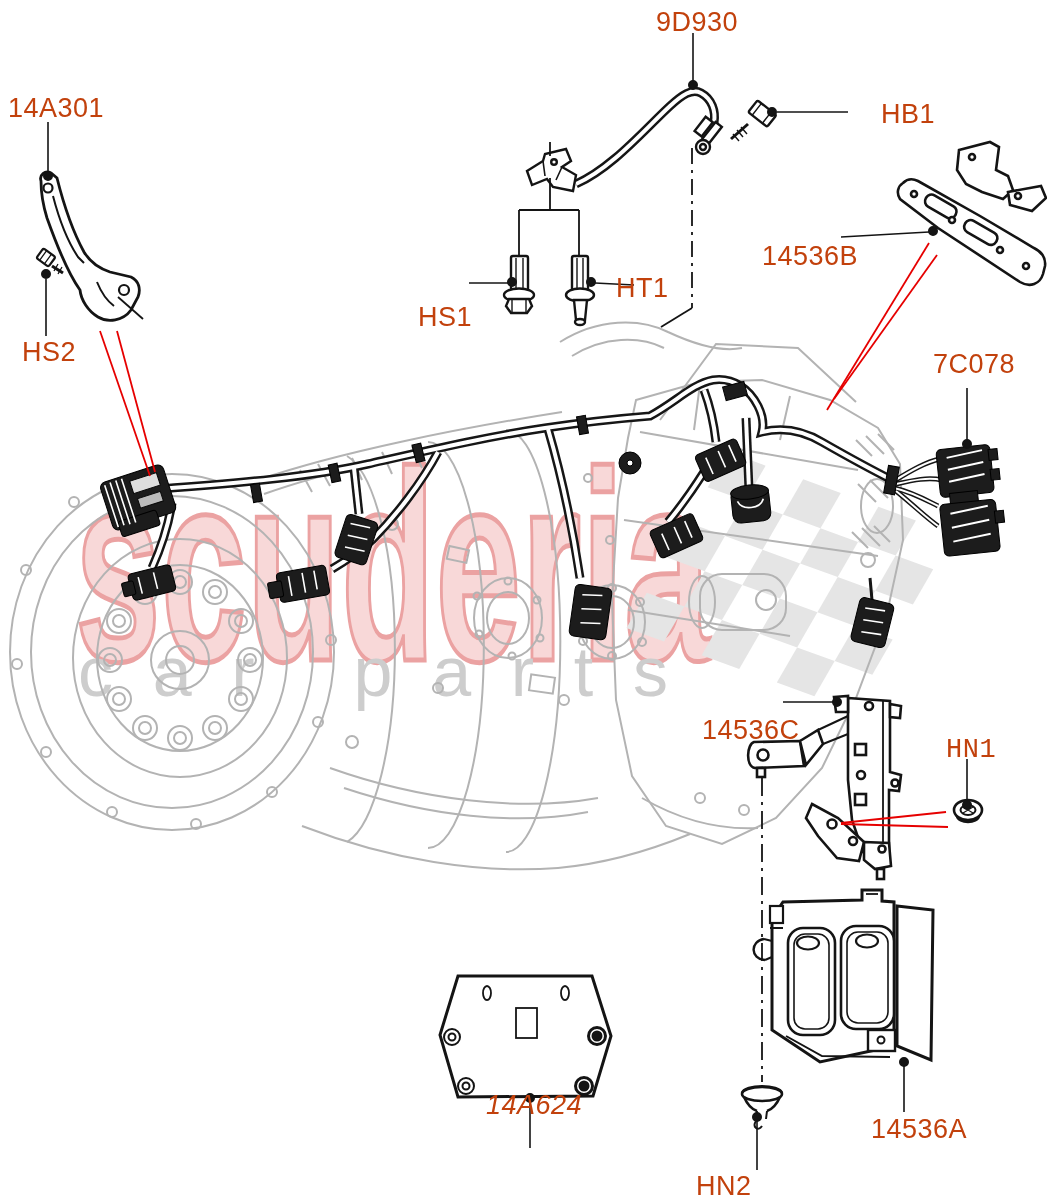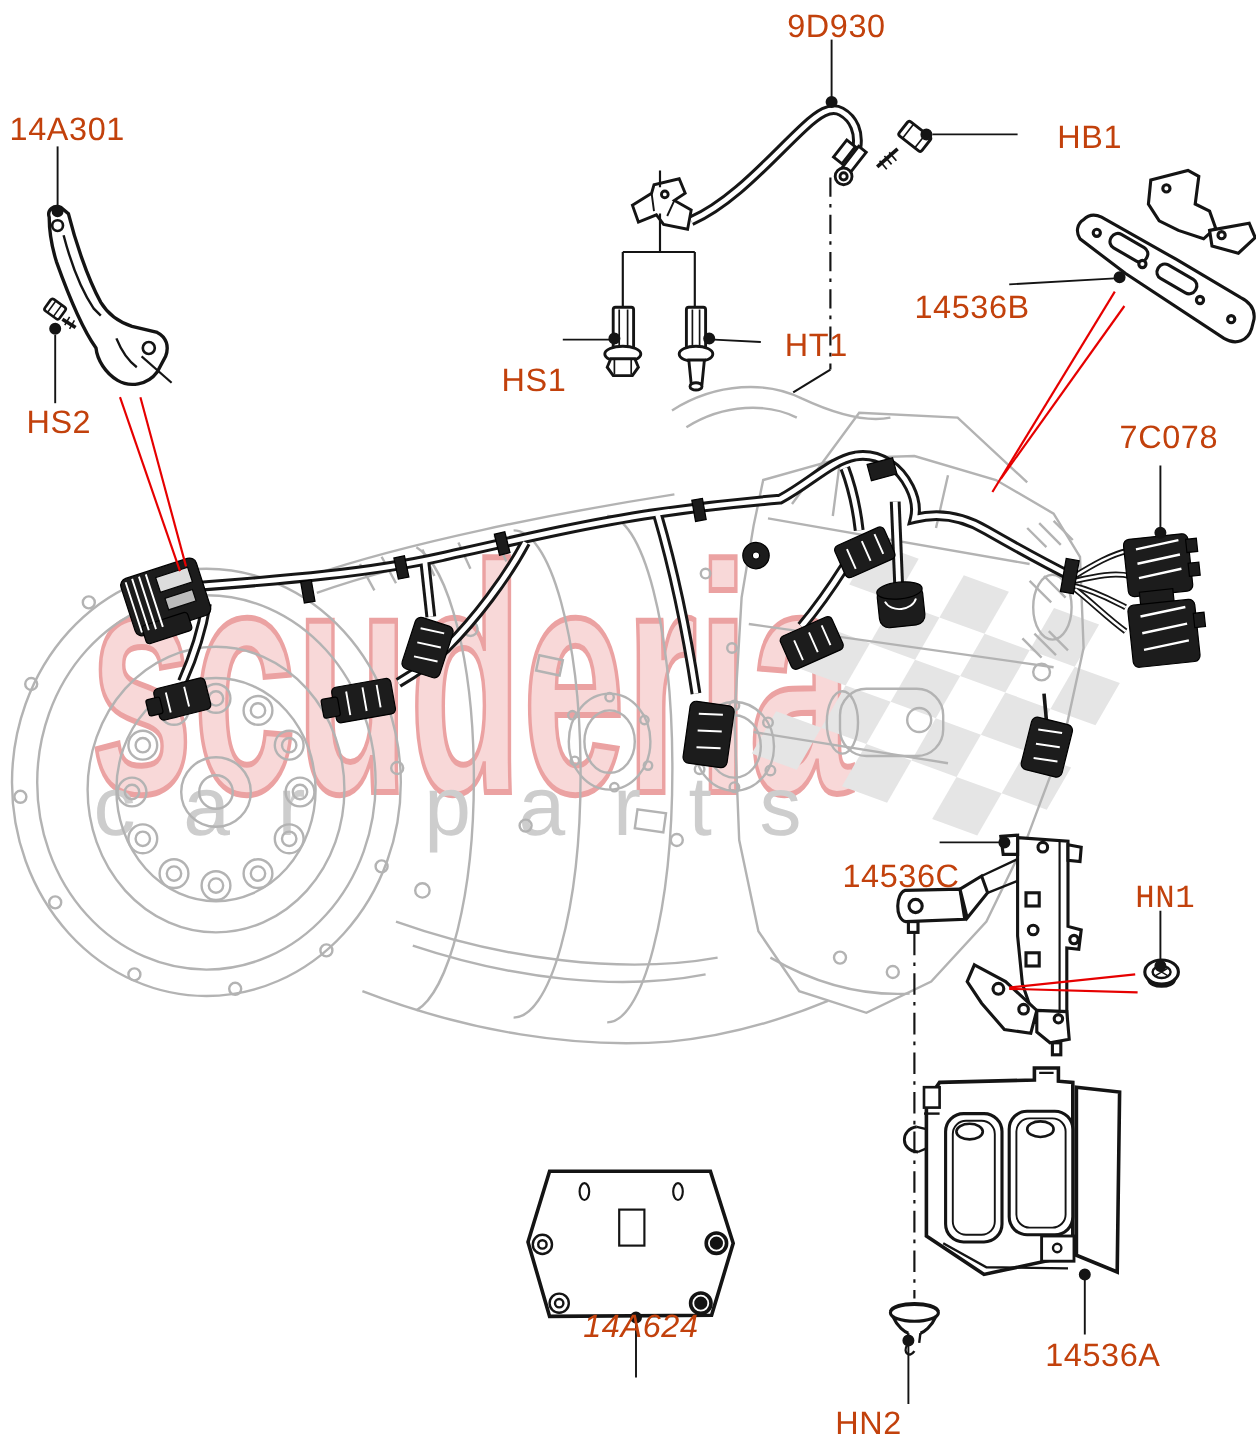--- a/index.html
+++ b/index.html
@@ -406,20 +406,20 @@
         <circle cx="904" cy="1062" r="4.2"></circle>
   </g>
 </svg>
 
   <div class="lbl" style="left:8px;top:95px;">14A301</div>
   <div class="lbl" style="left:656px;top:9px;">9D930</div>
   <div class="lbl" style="left:852px;top:101px;margin-left:29px;">HB1</div>
   <div class="lbl" style="left:762px;top:227px;margin-top:16px;">14536B</div>
   <div class="lbl" style="left:22px;top:339px;">HS2</div>
   <div class="lbl" style="left:418px;top:272px;margin-top:32px;">HS1</div>
-  <div class="lbl" style="left:654px;top:275px;">HT1</div>
+  <div class="lbl" style="left:616px;top:275px;">HT1</div>
   <div class="lbl" style="left:933px;top:351px;">7C078</div>
   <div class="lbl" style="left:702px;top:693px;margin-top:24px;">14536C</div>
   <div class="lbl" style="left:946px;top:737px;font-family:Liberation Mono, monospace;">HN1</div>
   <div class="lbl" style="left:486px;top:1092px;font-style:italic;">14A624</div>
   <div class="lbl" style="left:696px;top:1173px;">HN2</div>
   <div class="lbl" style="left:871px;top:1116px;">14536A</div>
 </div>
 
 </body></html>

